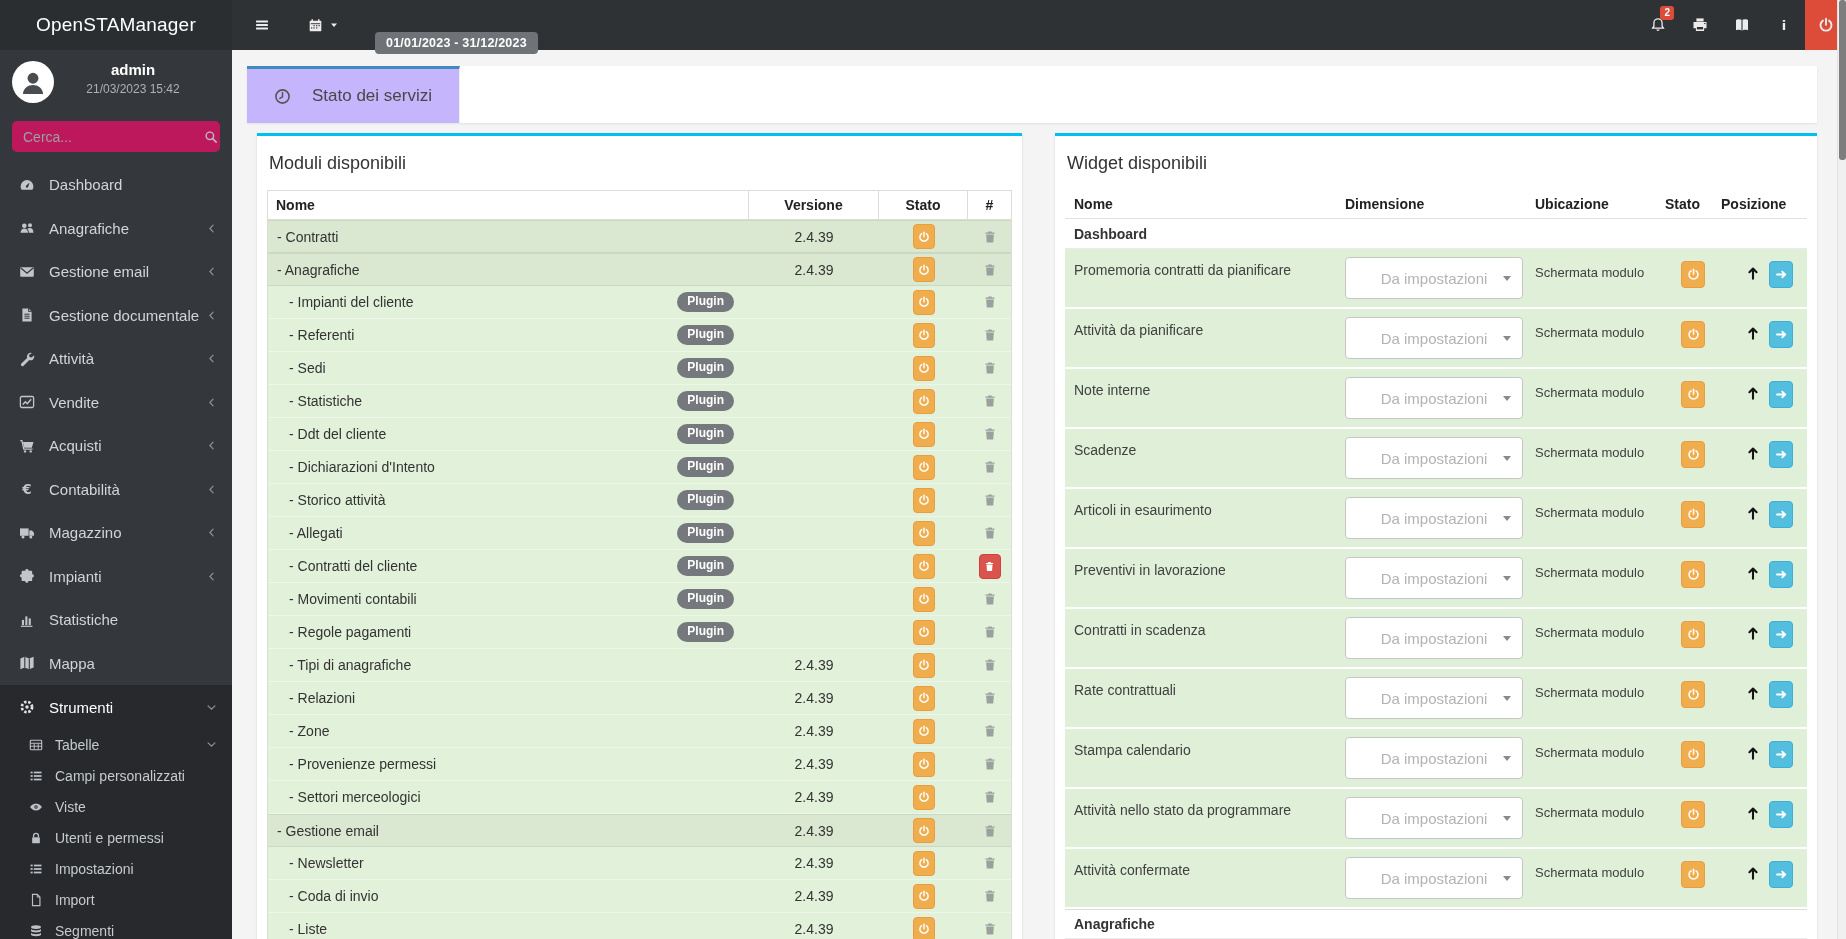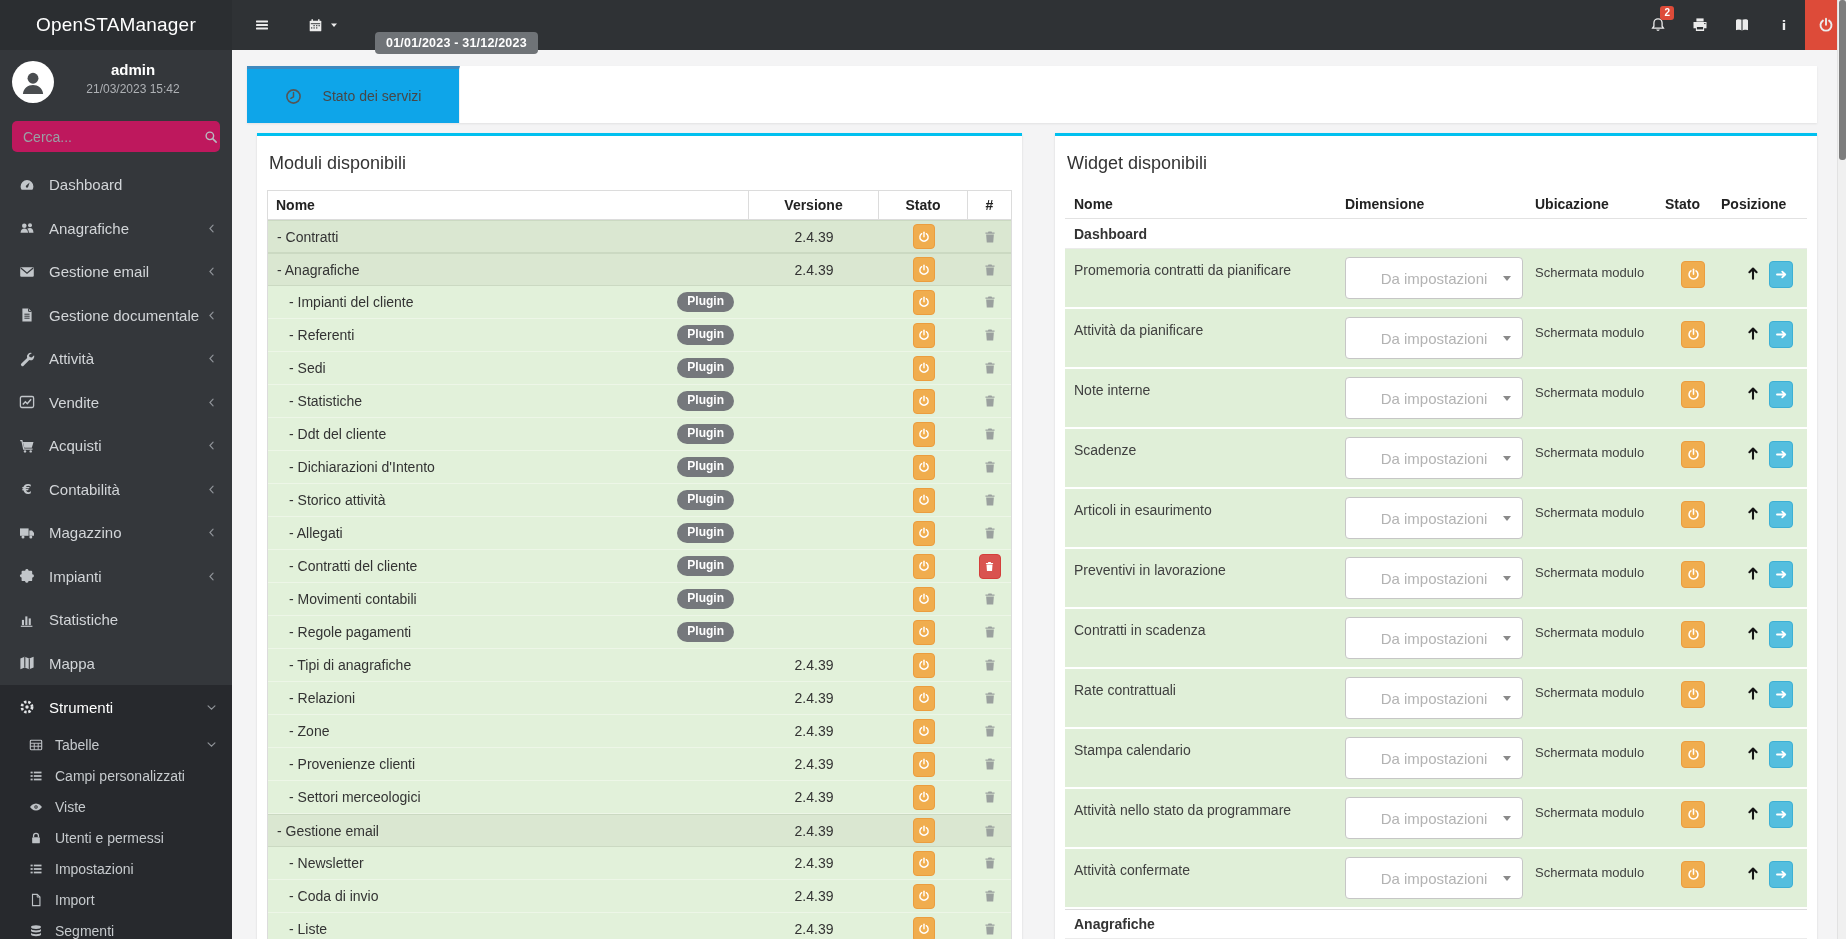--- a/index.html
+++ b/index.html
@@ -39,21 +39,21 @@
   .chev { margin-left:auto; font-size:11px; color:#8f9398; display:flex; }
   .tools { background:#27292d; min-height:260px; padding-bottom:30px; }
   .tools > .nav-item { height:44px; color:#fff; }
   .tools > .nav-item .ico { color:#e3e5e7; }
   .sub-item { height:31px; display:flex; align-items:center; padding:0 15px 0 27px; font-size:14px; color:#c6cacd; cursor:pointer; }
   .sub-item .ico { width:17px; margin-right:11px; font-size:14px; display:flex; justify-content:center; color:#bdc1c5; }
 
   
   .content { position:absolute; left:232px; top:50px; right:0; bottom:0; }
   .tabstrip { position:absolute; left:15px; top:16px; width:1570px; height:57px; background:#fff; box-shadow:0 1px 2px rgba(0,0,0,.08); }
-  .tab { position:absolute; left:0; top:0; width:213px; height:57px; background:#0ea5e9; border-top:3px solid #3f8abf; border-right:1px solid #f0f0f0; display:flex; align-items:center; justify-content:center; gap:21px; font-size:14px; color:#474747; cursor:pointer; }
+  .tab { position:absolute; left:0; top:0; width:213px; height:57px; background:#c4b5fd; border-top:3px solid #3f8abf; border-right:1px solid #f0f0f0; display:flex; align-items:center; justify-content:center; gap:21px; font-size:17px; color:#474747; cursor:pointer; }
   .tab .svgi { color:#555; font-size:17px; }
 
   .panel { position:absolute; top:83px; background:#fff; border-top:3px solid #00c0ef; box-shadow:0 1px 2px rgba(0,0,0,.12); padding:10px; height:880px; }
   .panel.modules { left:25px; width:765px; }
   .panel.widgets { left:823px; width:762px; }
   .panel-title { font-size:18px; color:#333; padding:7px 2px 16px; font-weight:400; }
 
   
   .mtable { border:1px solid #dcdcdc; font-size:14px; color:#333; }
   .mhead { display:flex; align-items:stretch; font-weight:bold; color:#222; border-bottom:1px solid #dcdcdc; height:29px; background:#fff; }
@@ -909,21 +909,21 @@
                   <span class="svgi">
                     <svg viewBox="0 0 16 16" width="1em" height="1em" fill="currentColor" aria-hidden="true">
                       <path d="M6.2 1.6h3.6l.5 1.2h2.9v1.4H2.8V2.8h2.9zM3.6 5.2h8.8l-.7 9.2H4.3z"></path>
                     </svg>
                   </span>
                 </button>
     </div>
   </div>
             <div class="mrow child">
     <div class="m-name">
-      <span class="m-name-text">- Provenienze clienti</span>
+      <span class="m-name-text">- Provenienze permessi</span>
 
     </div>
     <div class="m-ver">2.4.39</div>
     <div class="m-stato">
       <button class="btn-power">
                   <span class="svgi">
                     <svg viewBox="0 0 16 16" width="1em" height="1em" fill="currentColor" aria-hidden="true">
                       <path d="M8 1.6v6.2" stroke="currentColor" stroke-width="1.9" stroke-linecap="round" fill="none"></path>
                       <path d="M4.9 3.6a5.5 5.5 0 1 0 6.2 0" stroke="currentColor" stroke-width="1.9" stroke-linecap="round" fill="none"></path>
                     </svg>

